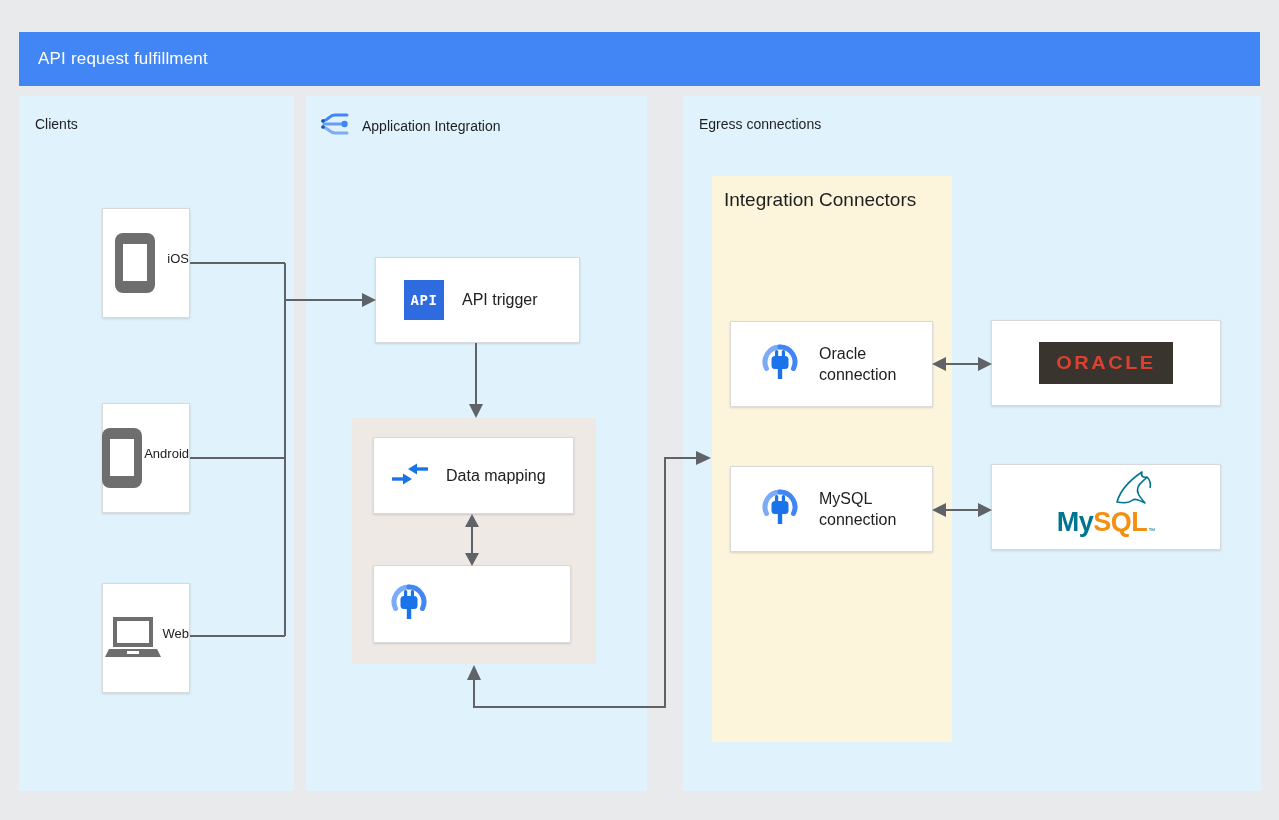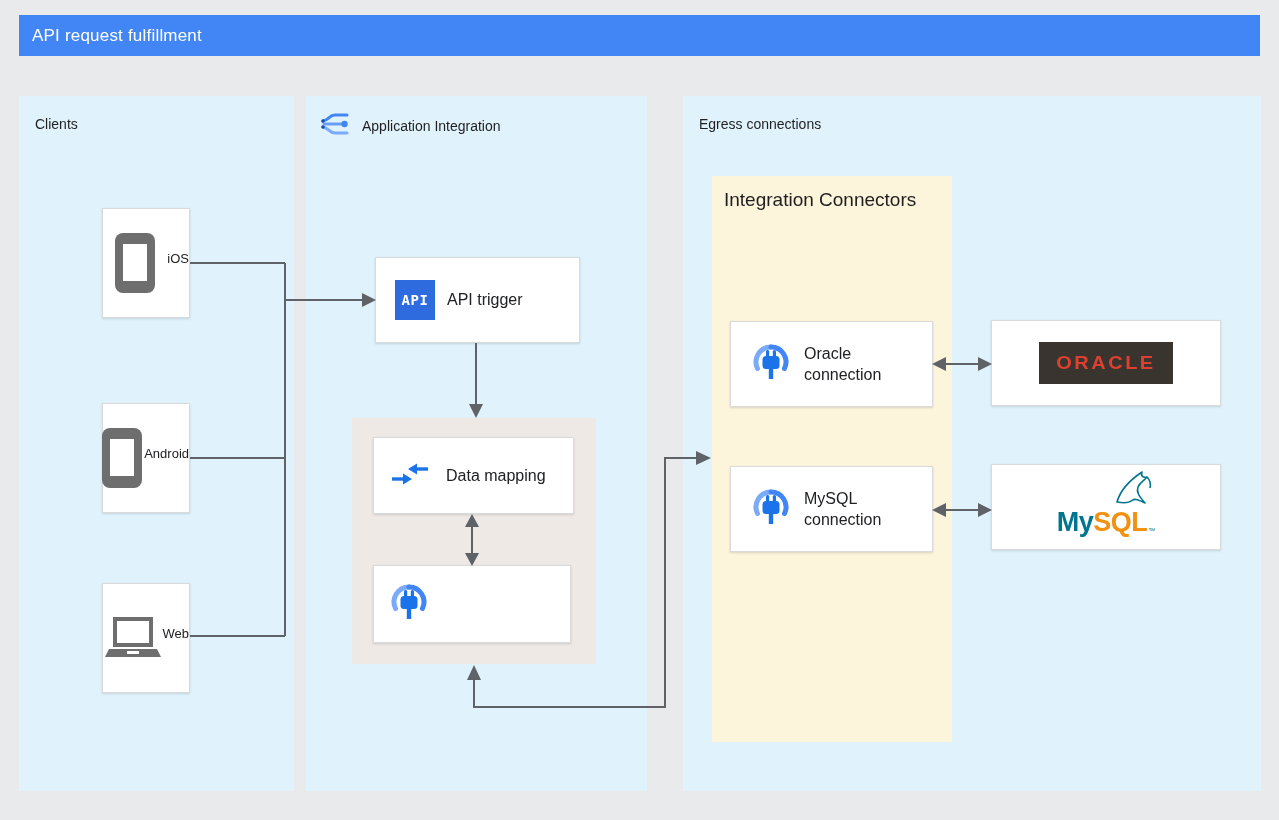--- a/index.html
+++ b/index.html
@@ -7,23 +7,23 @@
   body {
     position:relative;
     background:#E9EAEC;
     font-family:"Liberation Sans", sans-serif;
     color:#202124;
     overflow:hidden;
   }
   .abs { position:absolute; }
 
   .header-bar {
-    left:19px; top:15px; width:1241px; height:41px;
+    left:19px; top:32px; width:1241px; height:54px;
     background:#4285F4; display:flex; align-items:center;
-    padding-left:13px;
+    padding-left:19px;
   }
   .header-bar .title { color:#FFFFFF; font-size:17px; letter-spacing:.2px; }
 
   .panel { background:#E0F3FC; }
   .panel-clients { left:19px; top:96px; width:275px; height:695px; }
   .panel-integration { left:306px; top:96px; width:341px; height:695px; }
   .panel-egress { left:683px; top:96px; width:578px; height:695px; }
 
   .panel-title {
     font-size:14px; color:#1f1f1f;
@@ -41,22 +41,22 @@
   }
 
   .client-card {
     left:102px; width:88px; height:110px;
     display:flex; flex-direction:row; align-items:center; justify-content:flex-end;
   }
   .client-card .icon-wrap { flex:1; display:flex; align-items:center; justify-content:center; width:100%; }
   .client-card .client-label { font-size:13px; margin-bottom:9px; }
 
   .node {
-    display:flex; align-items:center; gap:12px;
-    padding-left:19px;
+    display:flex; align-items:center; gap:18px;
+    padding-left:28px;
   }
   .node .node-label { font-size:16px; line-height:1.32; color:#202124; }
 
   .node-api-trigger { left:375px; top:257px; width:205px; height:86px; }
   .node-api-trigger .node-label { width:80px; }
 
   .subgroup {
     left:352px; top:418px; width:244px; height:246px;
     background:#EFE9E6;
   }

